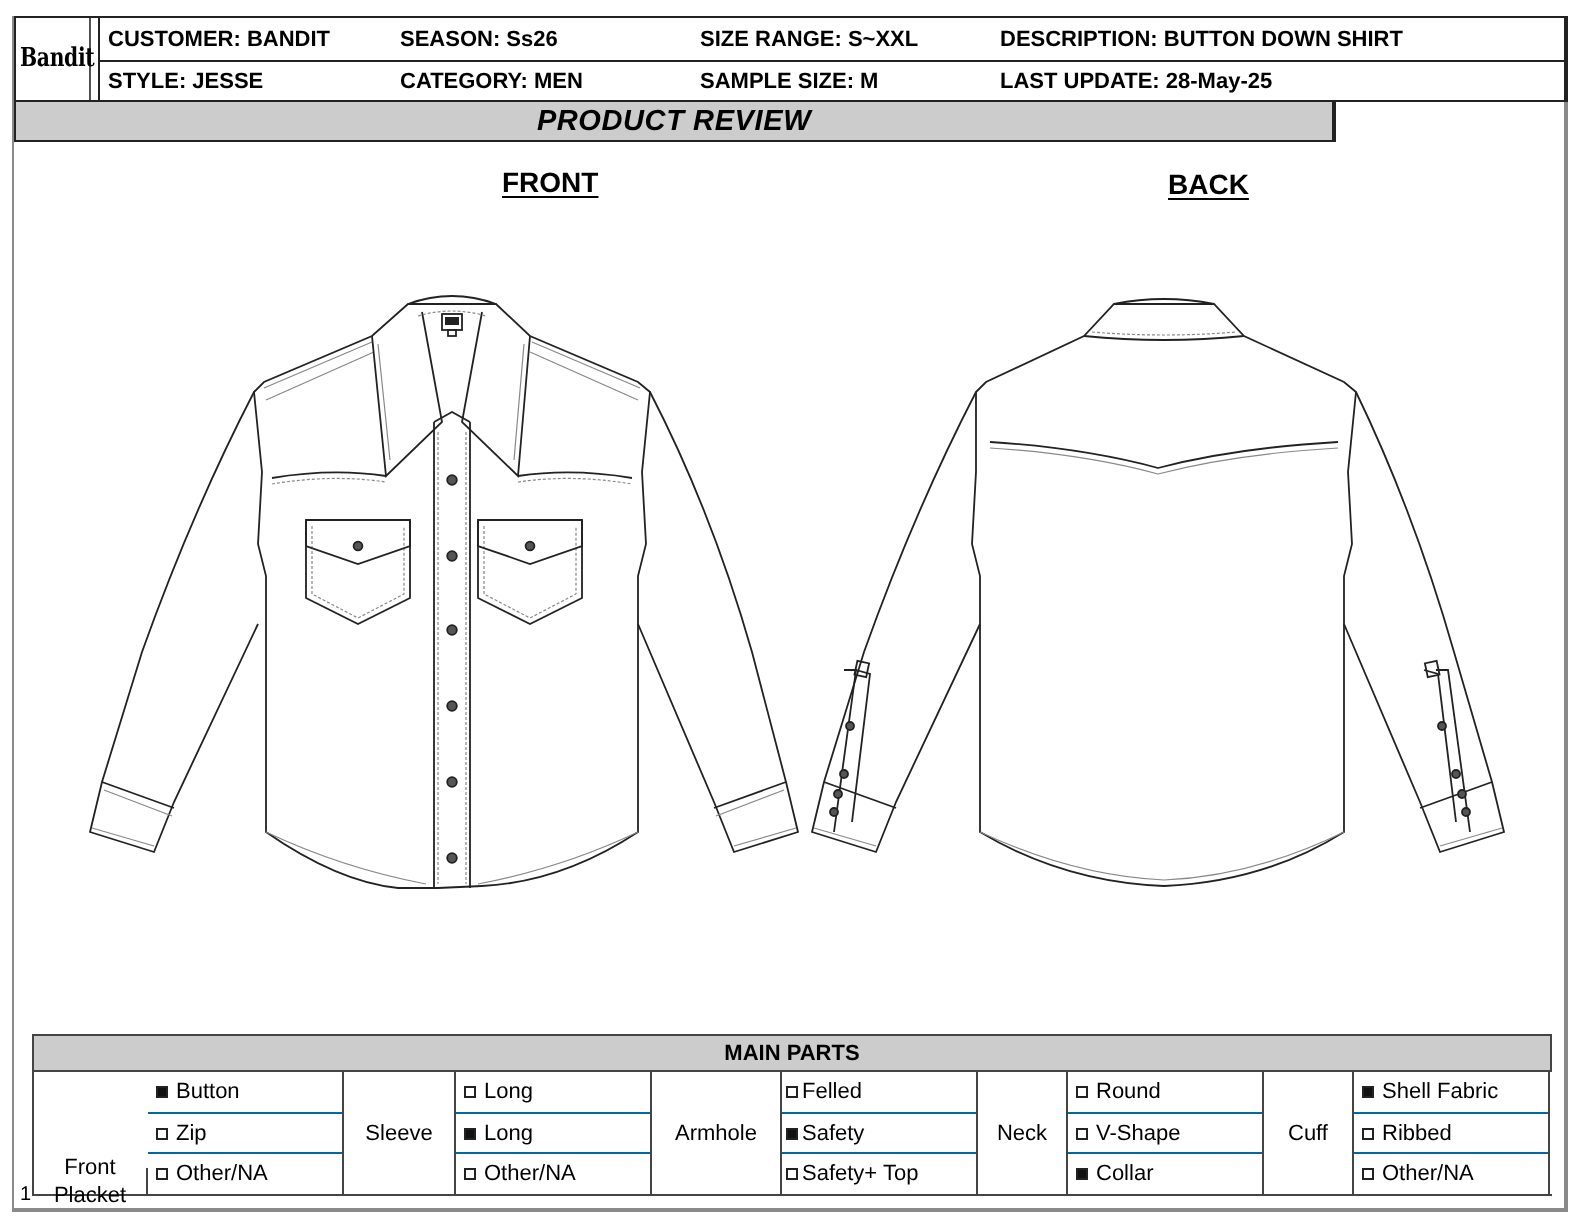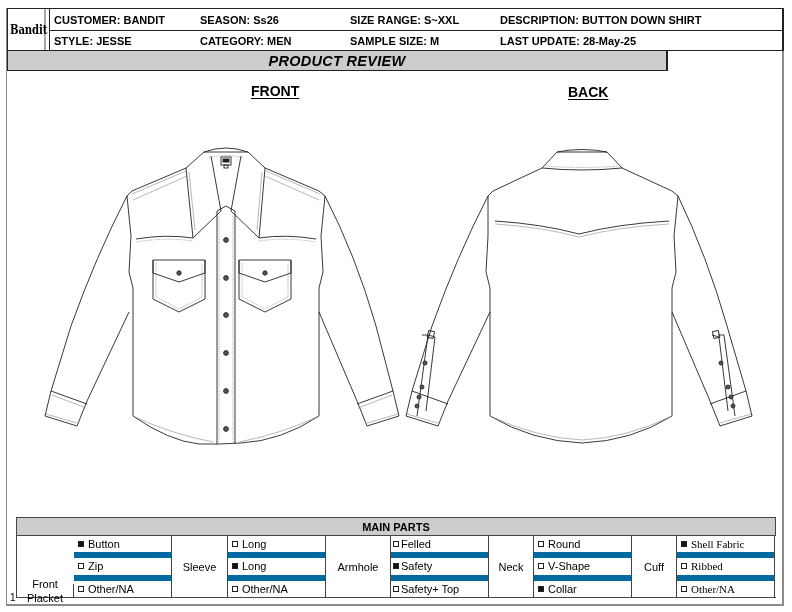--- a/index.html
+++ b/index.html
@@ -22,21 +22,21 @@
   .view-label { position: absolute; font-size: 14px; font-weight: bold; text-decoration: underline; text-underline-offset: 2px; }
 
   .sketch { position: absolute; }
 
   .parts { position: absolute; left: 9px; top: 485px; width: 760px; }
   .parts-head { height: 19px; background: #cccccc; border: 1px solid #444; display: flex; align-items: center; justify-content: center; font-size: 11px; font-weight: bold; margin-top: 24px; }
   .parts-grid { display: flex; border-left: 1px solid #444; border-bottom: 1px solid #444; height: 62px; }
   .cat { width: 56px; border-right: 1px solid #444; display: flex; align-items: center; justify-content: center; text-align: center; font-size: 11px; line-height: 14px; }
   .opts { border-right: 1px solid #444; display: flex; flex-direction: column; }
   .opt { flex: 1; display: flex; align-items: center; padding-left: 4px; font-size: 11px; white-space: nowrap; }
-  .opt + .opt { border-top: 6px solid #0369a1; }
+  .opt + .opt { border-top: 1px solid #0369a1; }
   .box { display: inline-block; width: 6px; height: 6px; border: 1px solid #222; margin-right: 4px; }
   .box.on { background: #111; }
 
   .page-num { position: absolute; left: 3px; top: 584px; font-size: 10px; }
 </style>
 </head>
 <body>
 
 <div class="page">
 
@@ -56,21 +56,21 @@
         <span class="info-cell" style="left:150px">CATEGORY: MEN</span>
         <span class="info-cell" style="left:300px">SAMPLE SIZE: M</span>
         <span class="info-cell" style="left:450px">LAST UPDATE: 28-May-25</span>
       </div>
     </div>
   </div>
 
   <div class="title-bar">PRODUCT REVIEW</div>
 
   <div class="view-label" style="left:196px; top:75px;margin-left:48px;">FRONT</div>
-  <div class="view-label" style="left:561px; top:76px;">BACK</div>
+  <div class="view-label" style="left:577px; top:76px;">BACK</div>
 
   <svg class="sketch" style="left:34px; top:108px;" width="360" height="340" viewBox="0 0 360 340" fill="none" stroke="#222" stroke-width="0.9">
 
     <path d="M86 80 L91 75 L145 52 L163 36 L207 36 L224 52 L278 75 L284 80 L280 120 L282 156 L278 172 L278 300 Q240 325 200 327 L178 328 L158 328 Q128 325 92 300 L92 172 L88 156 L90 120 Z"></path>
     <path d="M92 300 Q130 318 172 326 M198 326 Q240 318 278 300" stroke="#888" stroke-width="0.6"></path>
 
     <path d="M95 123 Q125 118 152 122 M218 122 Q245 118 275 123"></path>
     <path d="M95 126 Q125 121 152 125 M218 125 Q245 121 275 126" stroke="#888" stroke-width="0.6" stroke-dasharray="1.5,1"></path>
     <path d="M91 78 L145 55 M279 78 L225 55" stroke="#888" stroke-width="0.6"></path>
     <path d="M92 84 L146 60 M278 84 L224 60" stroke="#888" stroke-width="0.6"></path>
@@ -210,21 +210,21 @@
             <span class="box"></span>
             <span>V-Shape</span>
           </div>
         <div class="opt">
             <span class="box on"></span>
             <span>Collar</span>
           </div>
       </div>
 
       <div class="cat" style="width:45px;">Cuff</div>
-      <div class="opts" style="width:98px;font-family:Liberation Serif, serif;">
+      <div class="opts" style="width:98px;">
         <div class="opt">
             <span class="box on"></span>
             <span>Shell Fabric</span>
           </div>
         <div class="opt">
             <span class="box"></span>
             <span>Ribbed</span>
           </div>
         <div class="opt">
             <span class="box"></span>

